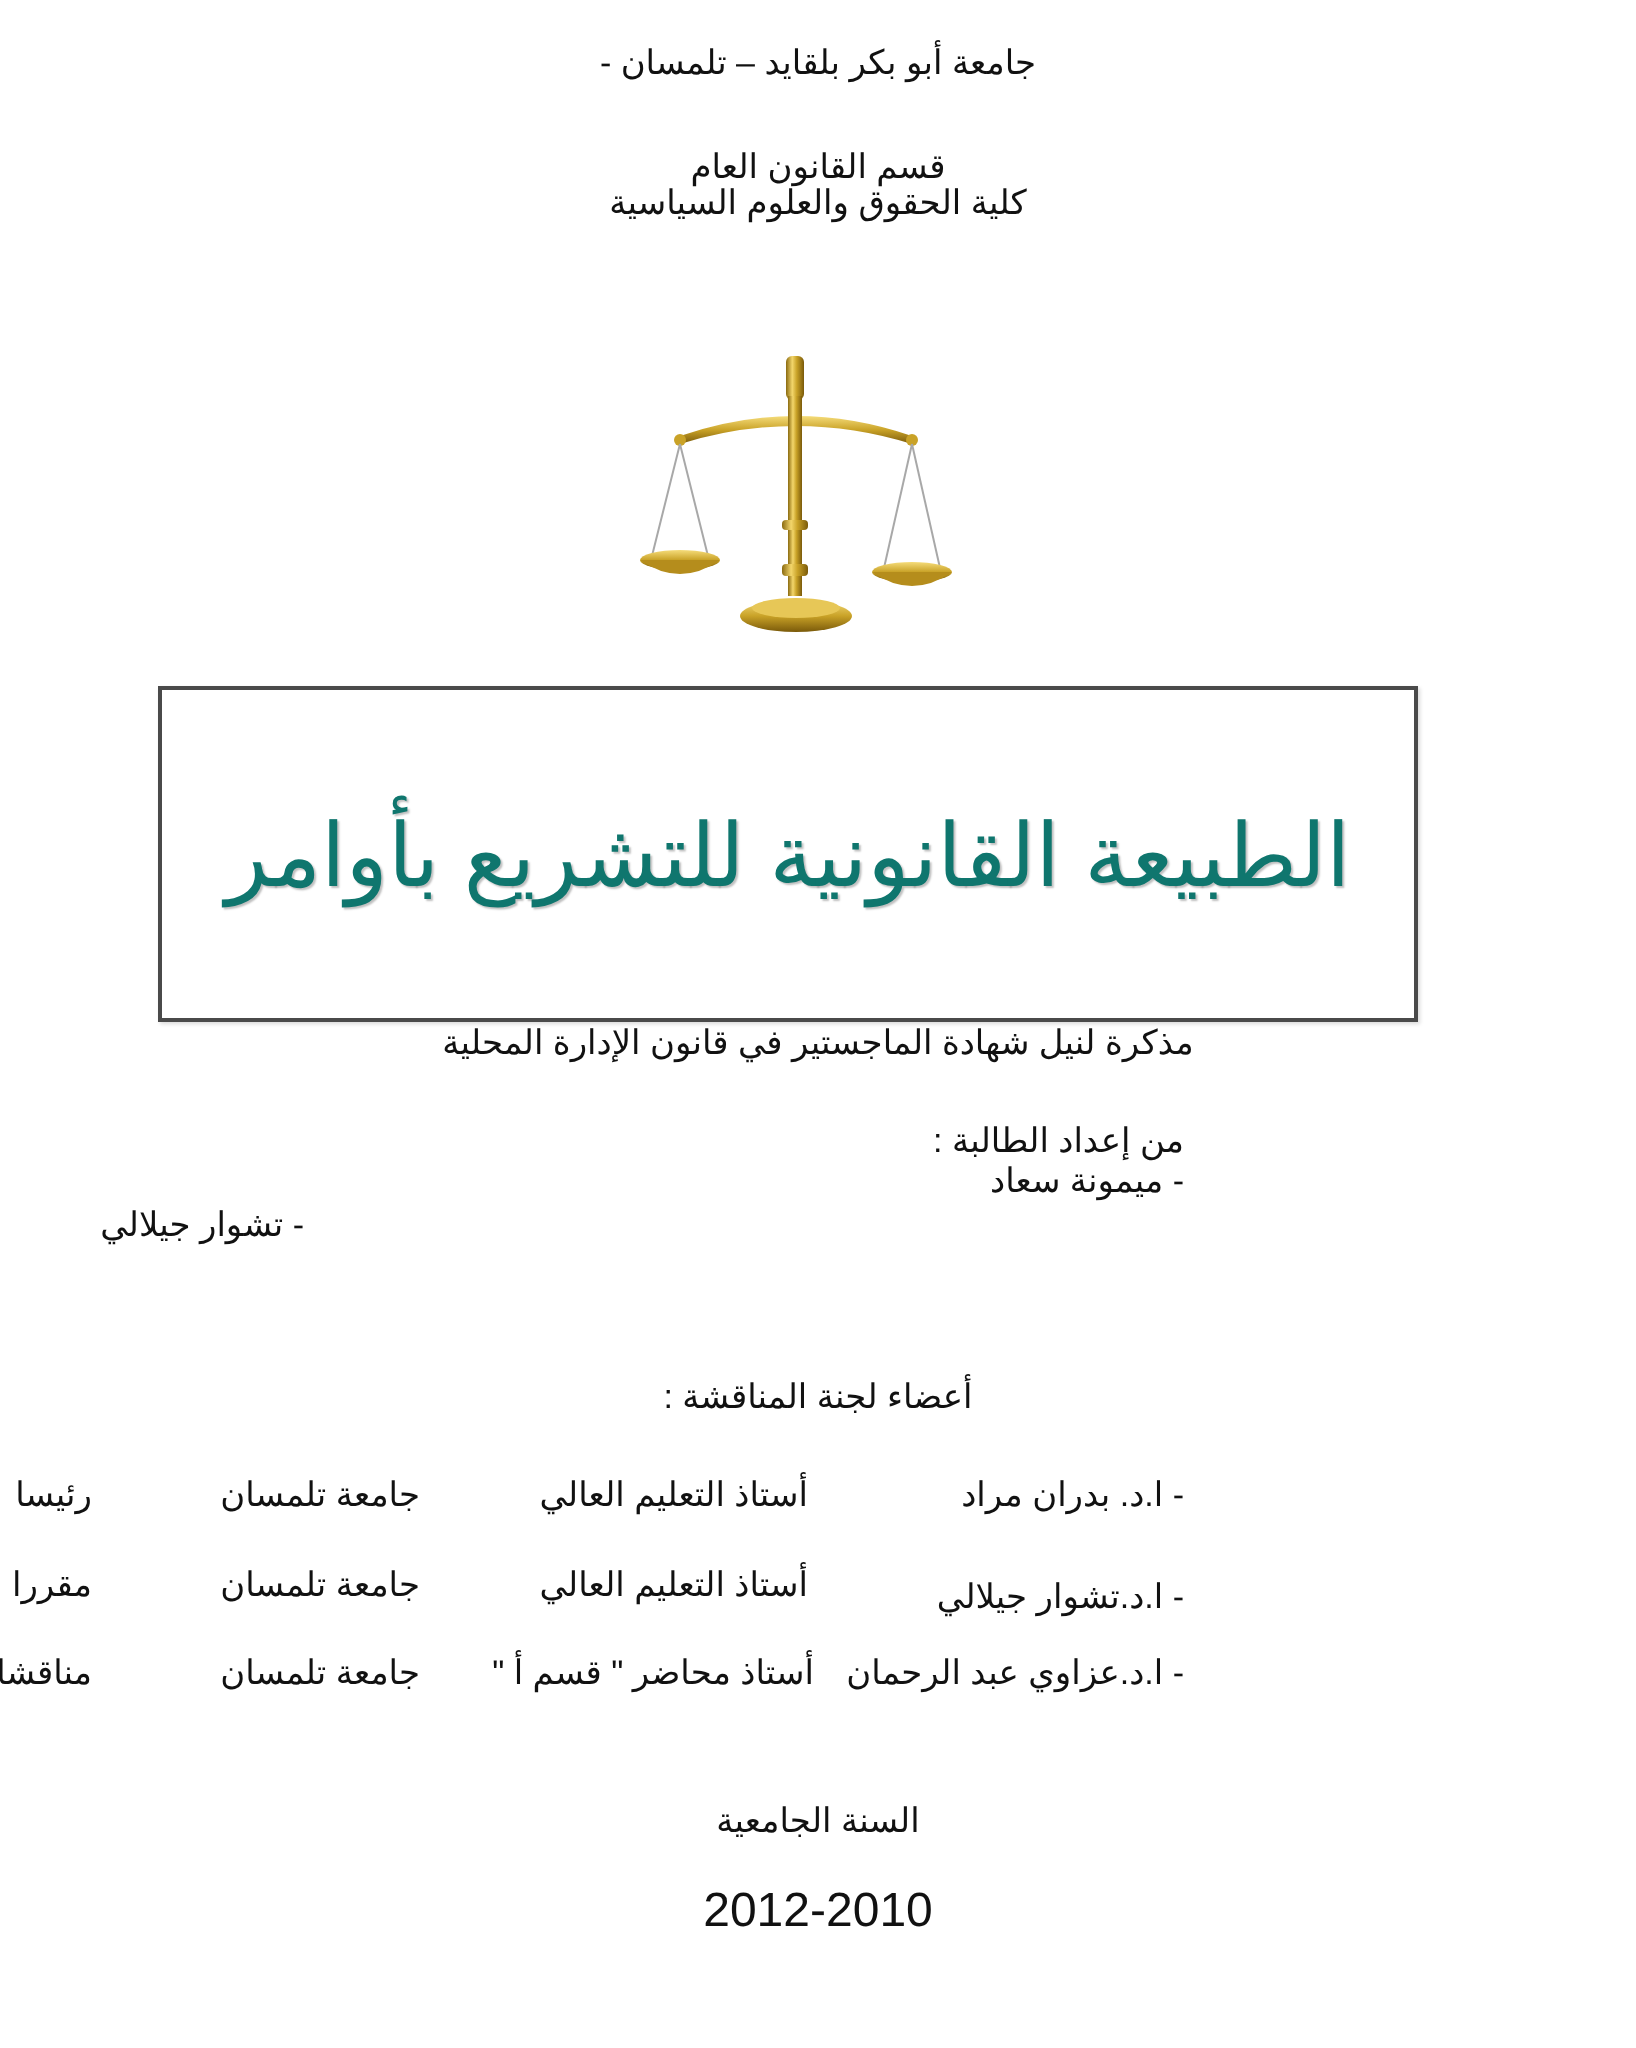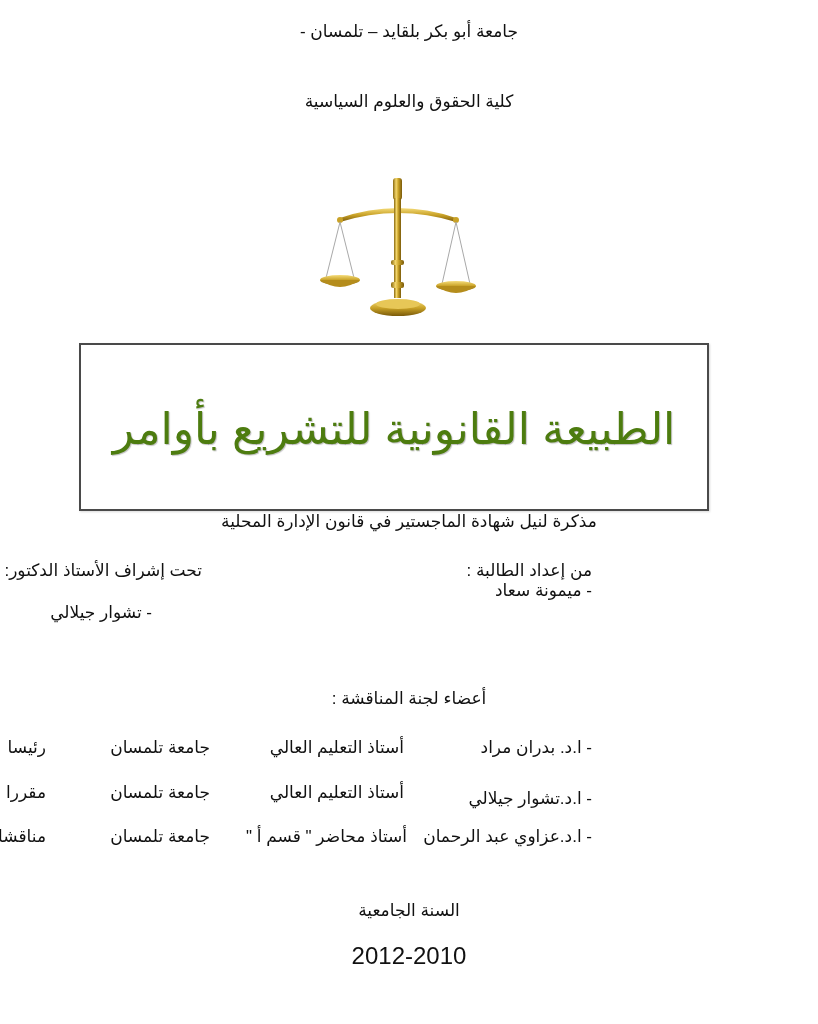--- a/index.html
+++ b/index.html
@@ -58,21 +58,21 @@
     }
     .title-text {
       position: absolute;
       left: 0;
       top: 58px;
       width: 626px;
       text-align: center;
       direction: rtl;
       font-size: 44px;
       line-height: 52px;
-      color: #4d7c0f;
+      color: #0f766e;
       white-space: nowrap;
       text-shadow: 1px 1px 1px rgba(0,0,0,0.25);
     }
 
     .year-num {
       position: absolute;
       left: 0;
       width: 818px;
       text-align: center;
       font-size: 24px;
@@ -80,20 +80,21 @@
       white-space: nowrap;
     }
   </style>
 </head>
 <body>
 
 <div class="page">
 
   <div class="center-line" style="top:21px;">جامعة أبو بكر بلقايد – تلمسان -</div>
   <div class="center-line" style="top:47px;margin-top:44px;">كلية الحقوق والعلوم السياسية</div>
+  <div class="center-line" style="top:73px;">قسم القانون العام</div>
 
   <div class="emblem">
     <svg width="160" height="152" viewBox="0 0 160 152" xmlns="http://www.w3.org/2000/svg">
       <defs>
         <linearGradient id="gold" x1="0" y1="0" x2="1" y2="0">
           <stop offset="0" stop-color="#8a6a10"></stop>
           <stop offset="0.35" stop-color="#f3d66b"></stop>
           <stop offset="0.6" stop-color="#c9a227"></stop>
           <stop offset="1" stop-color="#7a5a0a"></stop>
         </linearGradient>
@@ -130,21 +131,20 @@
     </svg>
   </div>
 
   <div class="title-box">
     <div class="title-text">الطبيعة القانونية للتشريع بأوامر</div>
   </div>
 
   <div class="center-line" style="top:511px;">مذكرة لنيل شهادة الماجستير في قانون الإدارة المحلية</div>
 
   <div class="abs rtl txt17" style="right:120px; top:560px;">من إعداد الطالبة :</div>
-  <div class="abs rtl txt17" style="right:510px; top:560px;">تحت إشراف الأستاذ الدكتور:</div>
 
   <div class="abs rtl txt17" style="right:120px; top:580px;">- ميمونة سعاد</div>
   <div class="abs rtl txt17" style="right:560px; top:602px;">- تشوار جيلالي</div>
 
   <div class="center-line" style="top:688px;">أعضاء لجنة المناقشة :</div>
 
   <div>
     <div class="abs rtl txt17" style="right:120px; top:737px;">- ا.د. بدران مراد</div>
     <div class="abs rtl txt17" style="right:308px; top:737px;">أستاذ التعليم العالي</div>
     <div class="abs rtl txt17" style="right:502px; top:737px;">جامعة تلمسان</div>

